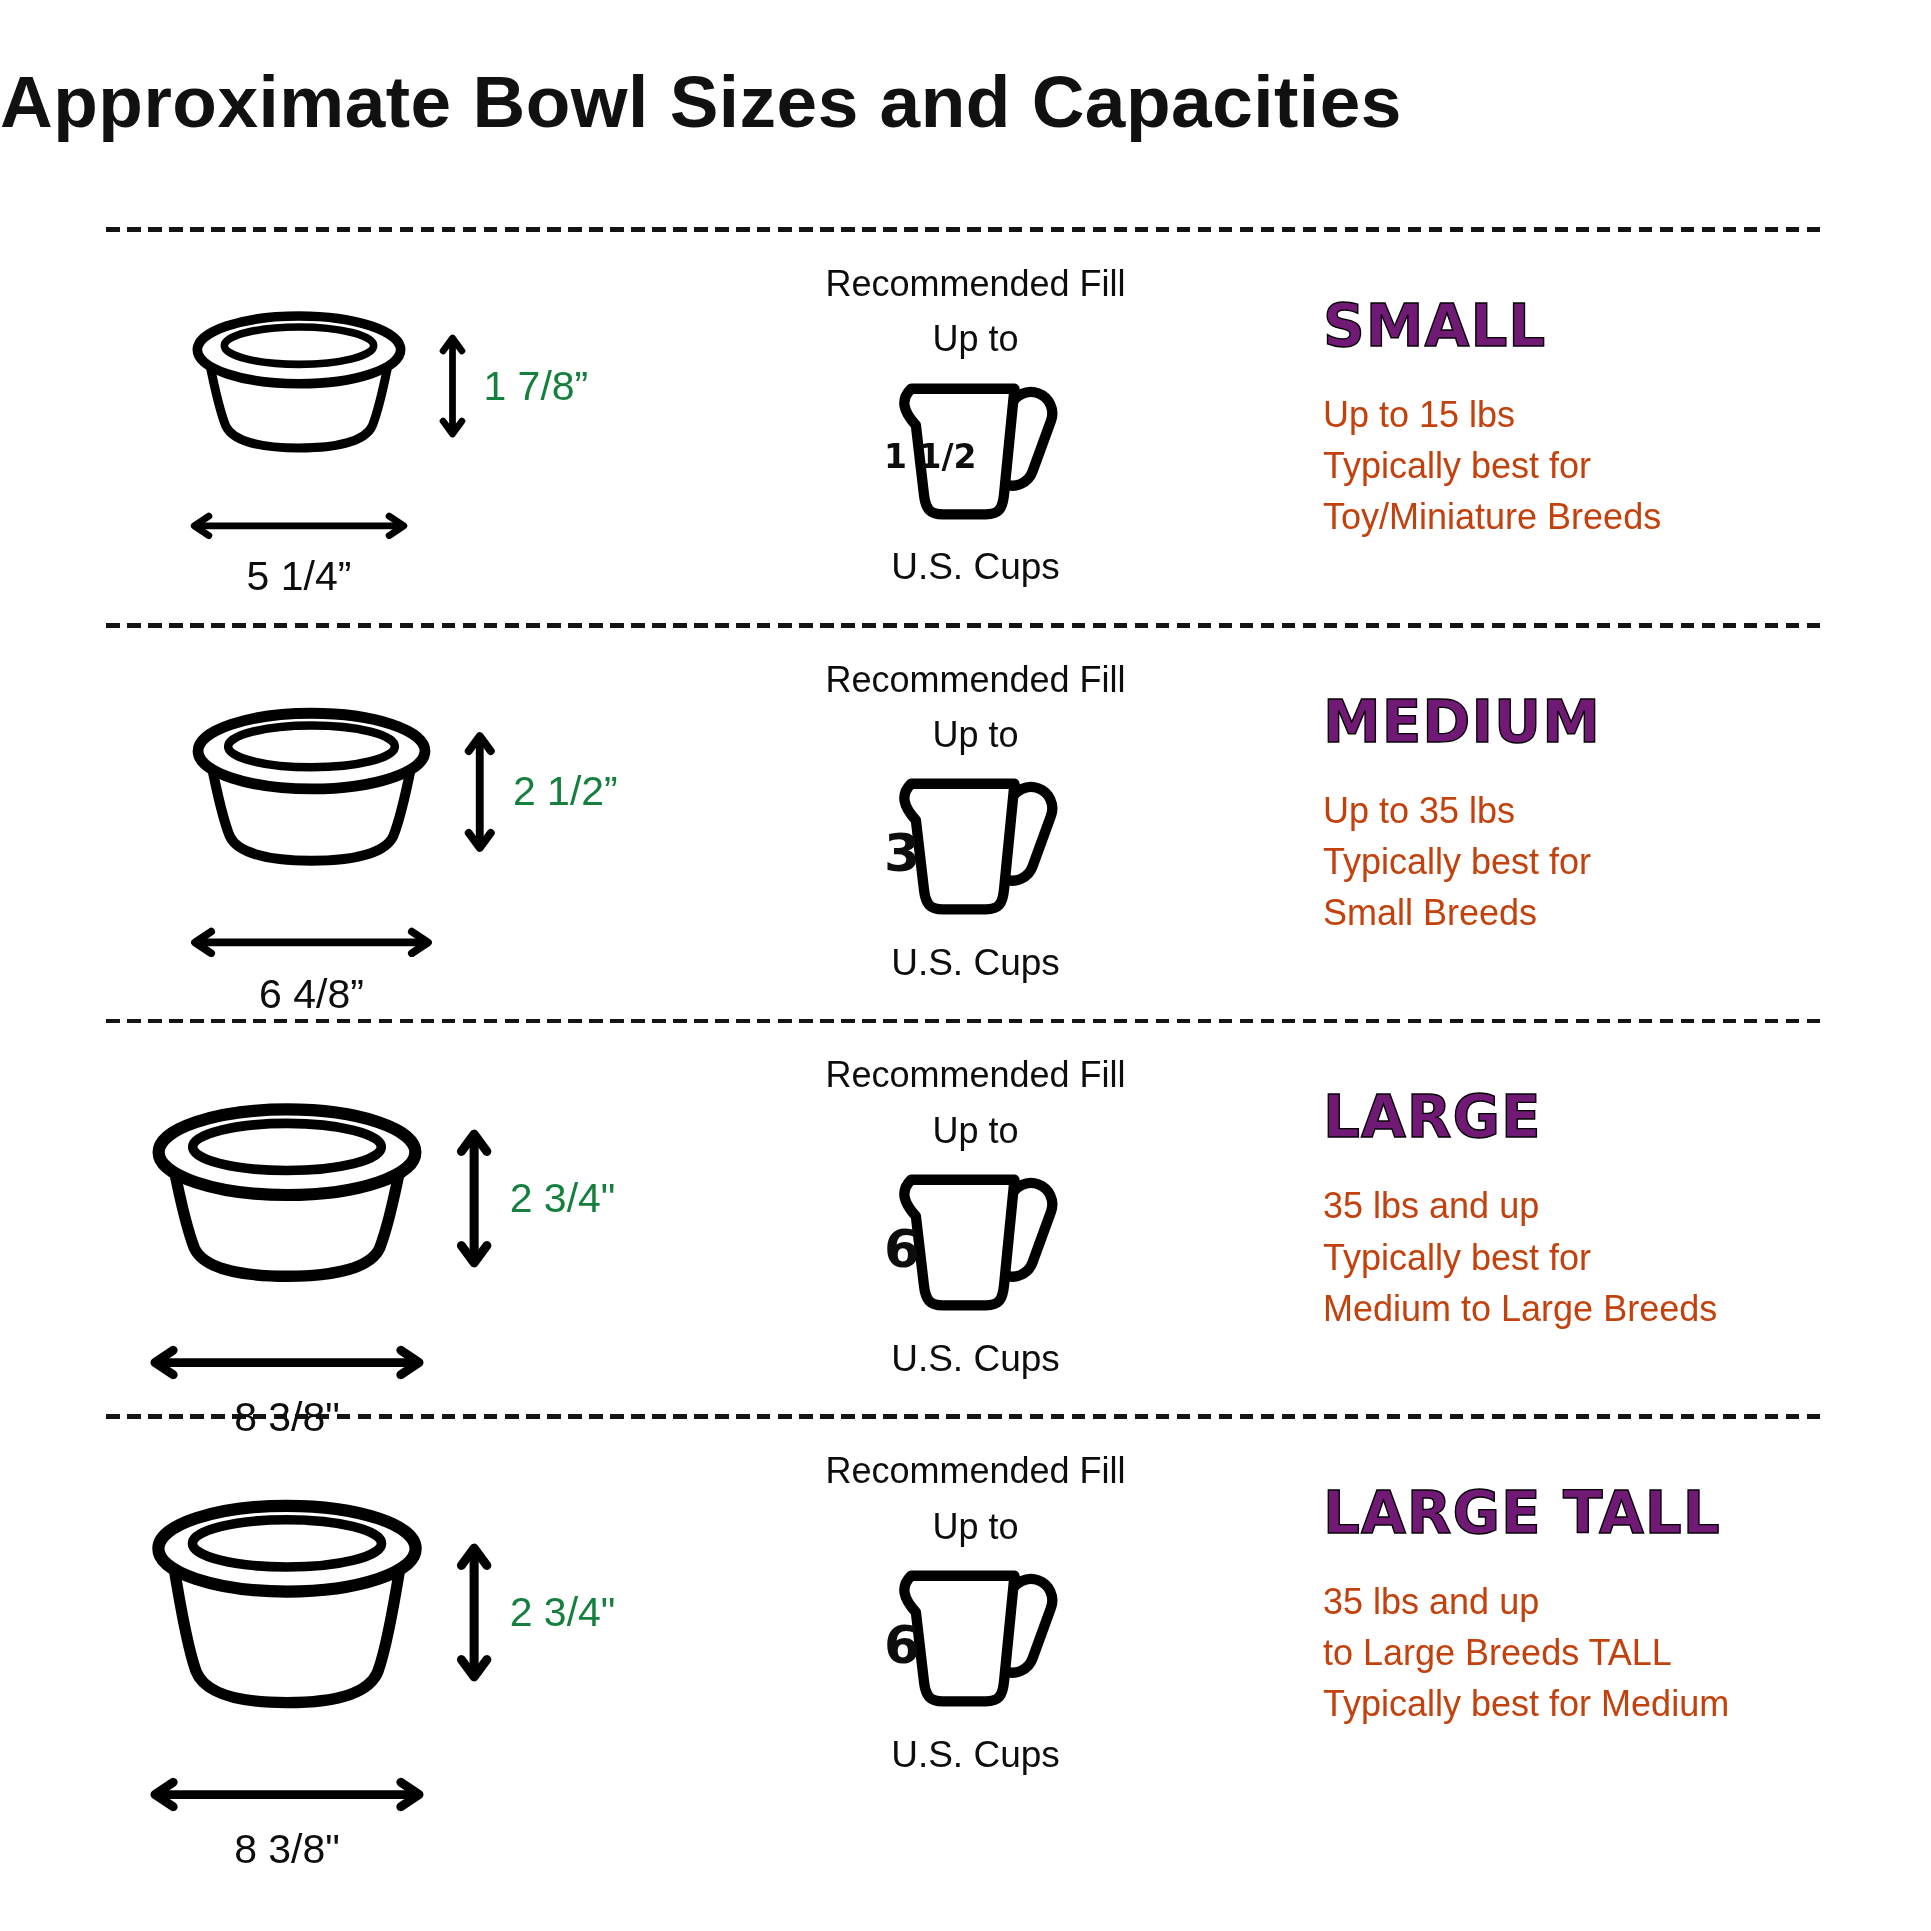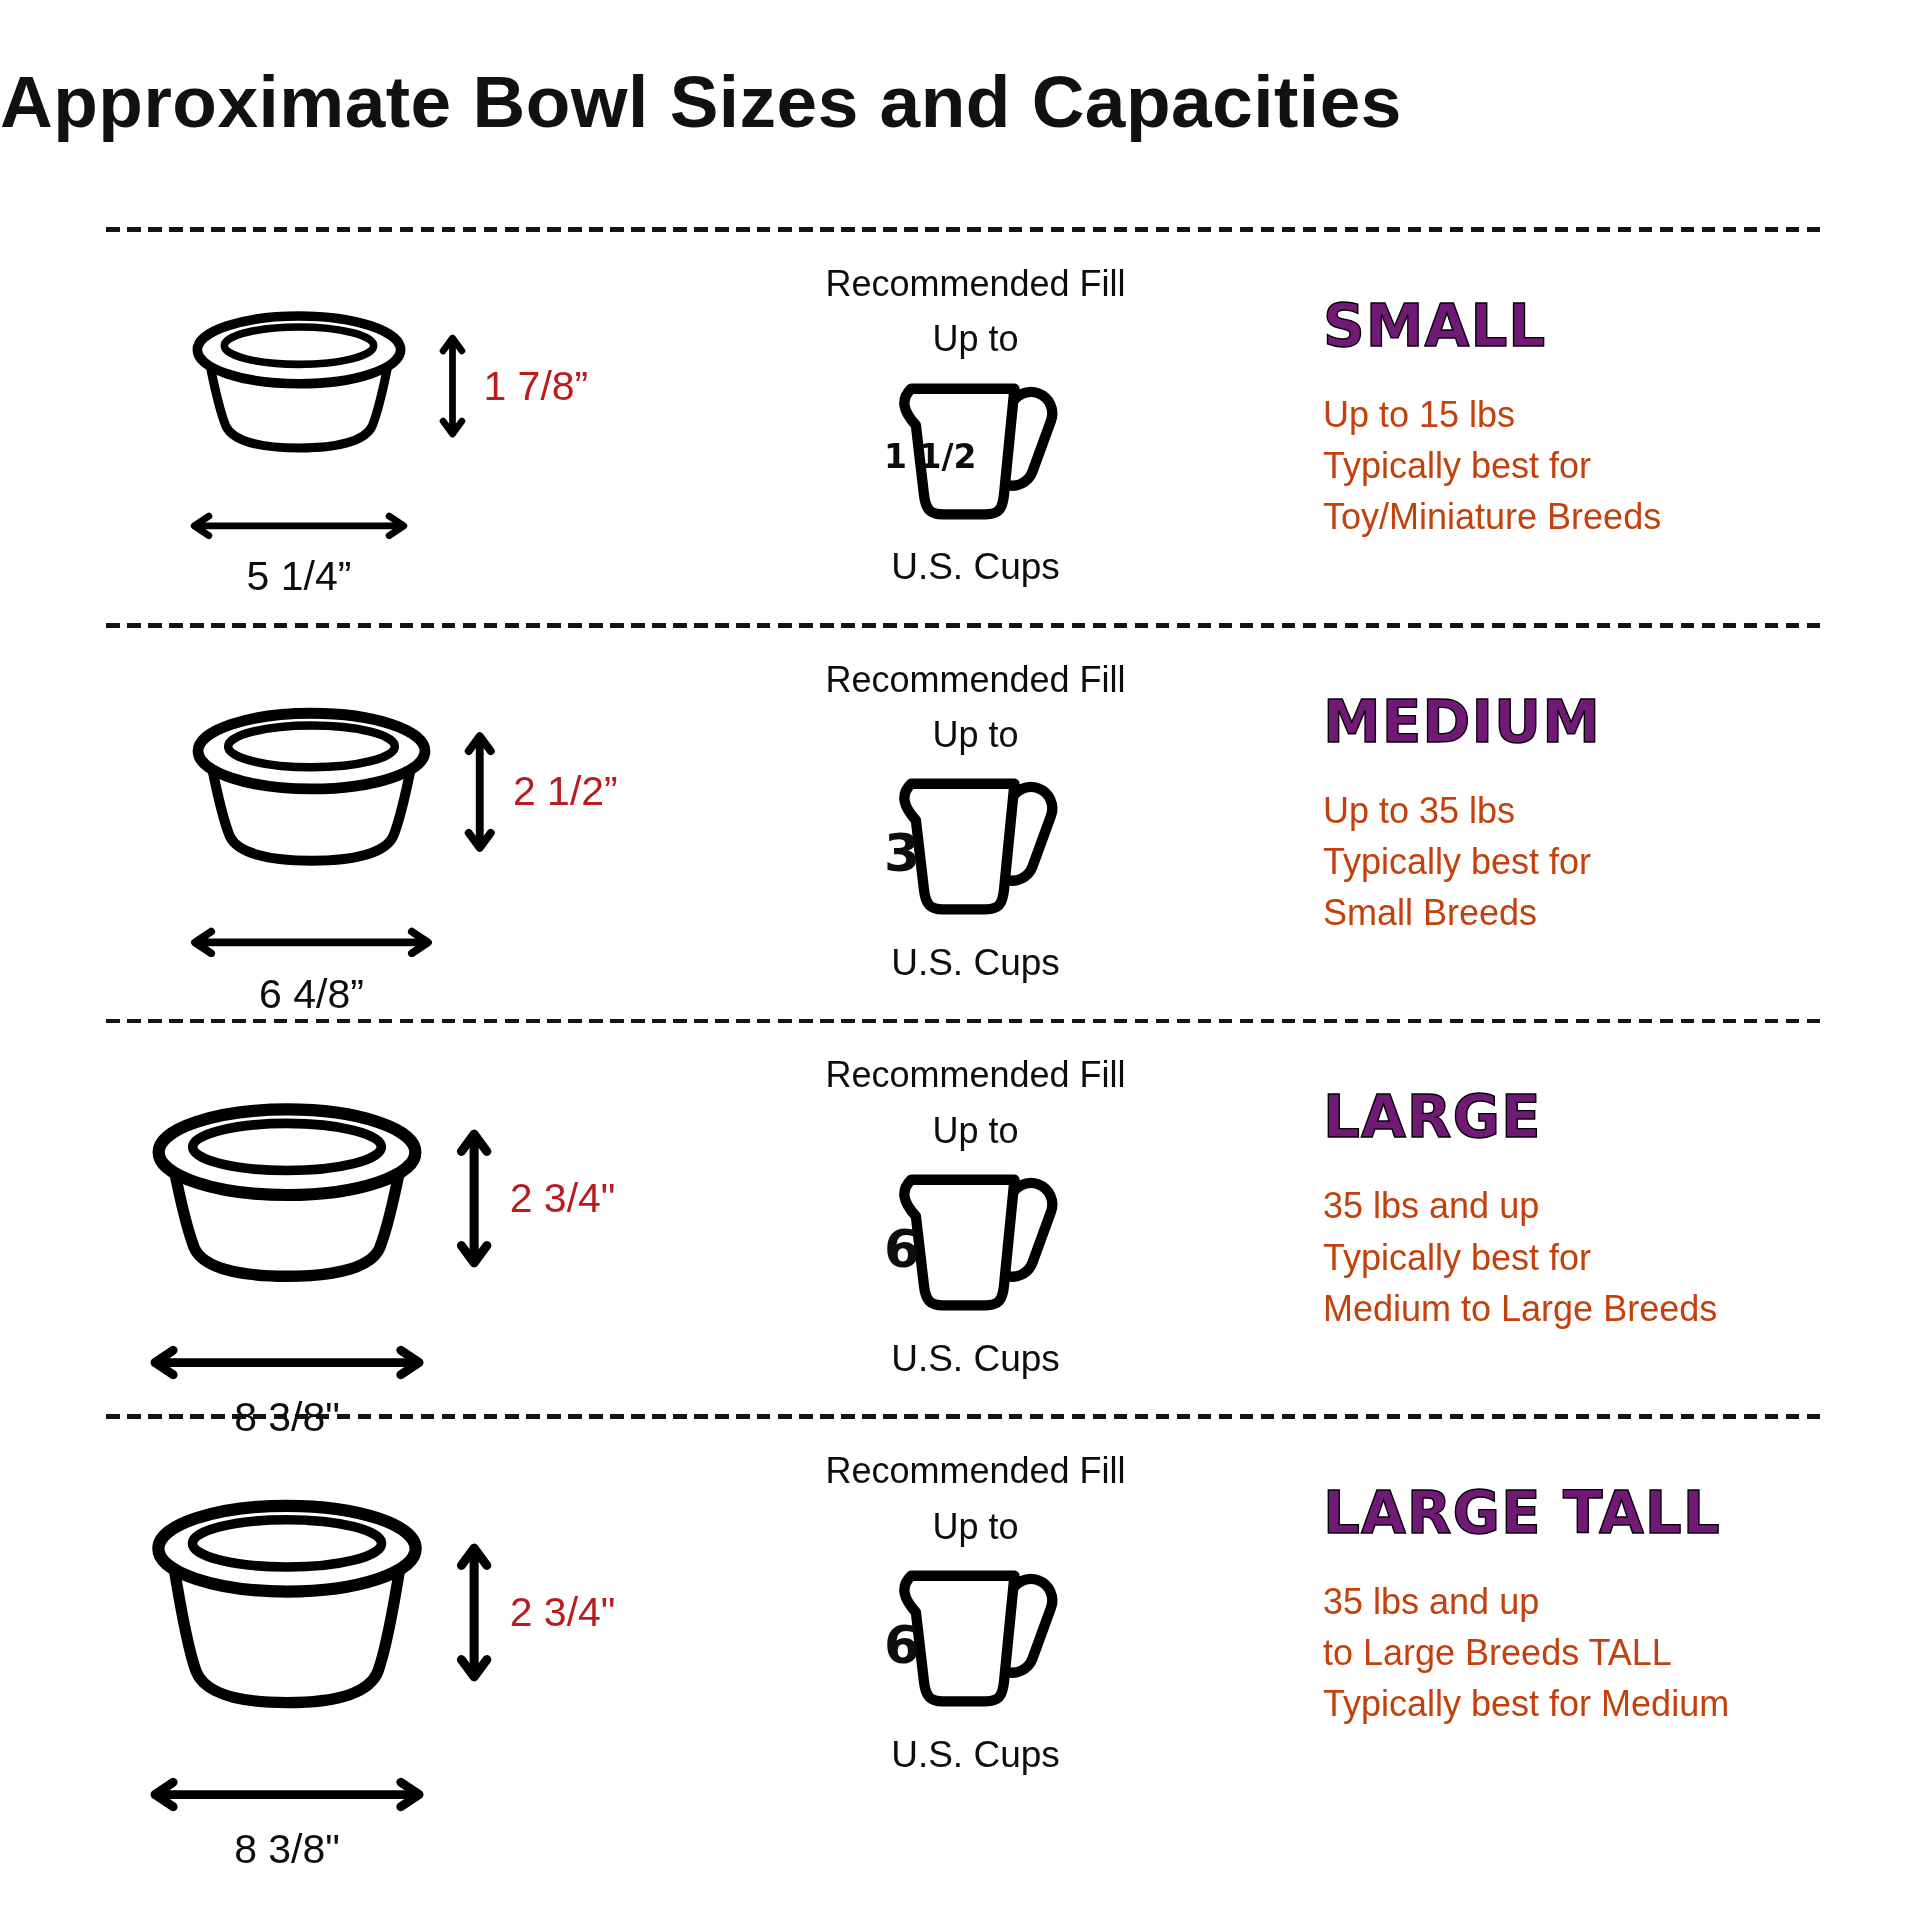--- a/index.html
+++ b/index.html
@@ -19,21 +19,21 @@
   .row-small {--bw:222px;--bh:159px;--vh:108px;}
   .row-medium{--bw:247px;--bh:178px;--vh:126px;}
   .row-large {--bw:280px;--bh:201px;--vh:145px;}
   .row-tall  {--bw:280px;--bh:237px;--vh:145px;}
 
   .bowl-col{width:628px;box-sizing:border-box;padding:75px 0 0 82px;}
   .row-large .bowl-col,.row-tall .bowl-col{padding-left:41px;}
   .bowl-line{display:flex;align-items:center;}
   .bowl-svg{display:block;width:var(--bw);height:var(--bh);flex:0 0 auto;}
   .varrow{display:block;height:var(--vh);width:calc(var(--vh)/4);margin-left:29px;flex:0 0 auto;}
-  .dim-h{font-size:41px;margin-left:17.4px;white-space:nowrap;color:#b91c1c;}
+  .dim-h{font-size:41px;margin-left:17.4px;white-space:nowrap;color:#15803d;}
   .harrow{display:block;width:var(--bw);height:calc(var(--bw)/8);margin-top:46px;}
   .dim-w{width:var(--bw);text-align:center;font-size:41px;margin-top:13.5px;}
 
   .cup-col{width:483px;box-sizing:border-box;padding-top:31px;text-align:center;}
   .fill-heading{font-size:36px;}
   .fill-sub{font-size:36px;margin-top:13.5px;}
   .cup-wrap{position:relative;width:183px;margin:15.4px auto 0;}
   .cup-svg{display:block;width:183px;height:159px;}
   .cup-number{position:absolute;top:50%;left:0;width:80%;transform:translateY(-46%);
               font-family:"DejaVu Sans",sans-serif;font-weight:bold;font-size:52px;text-align:left;}

